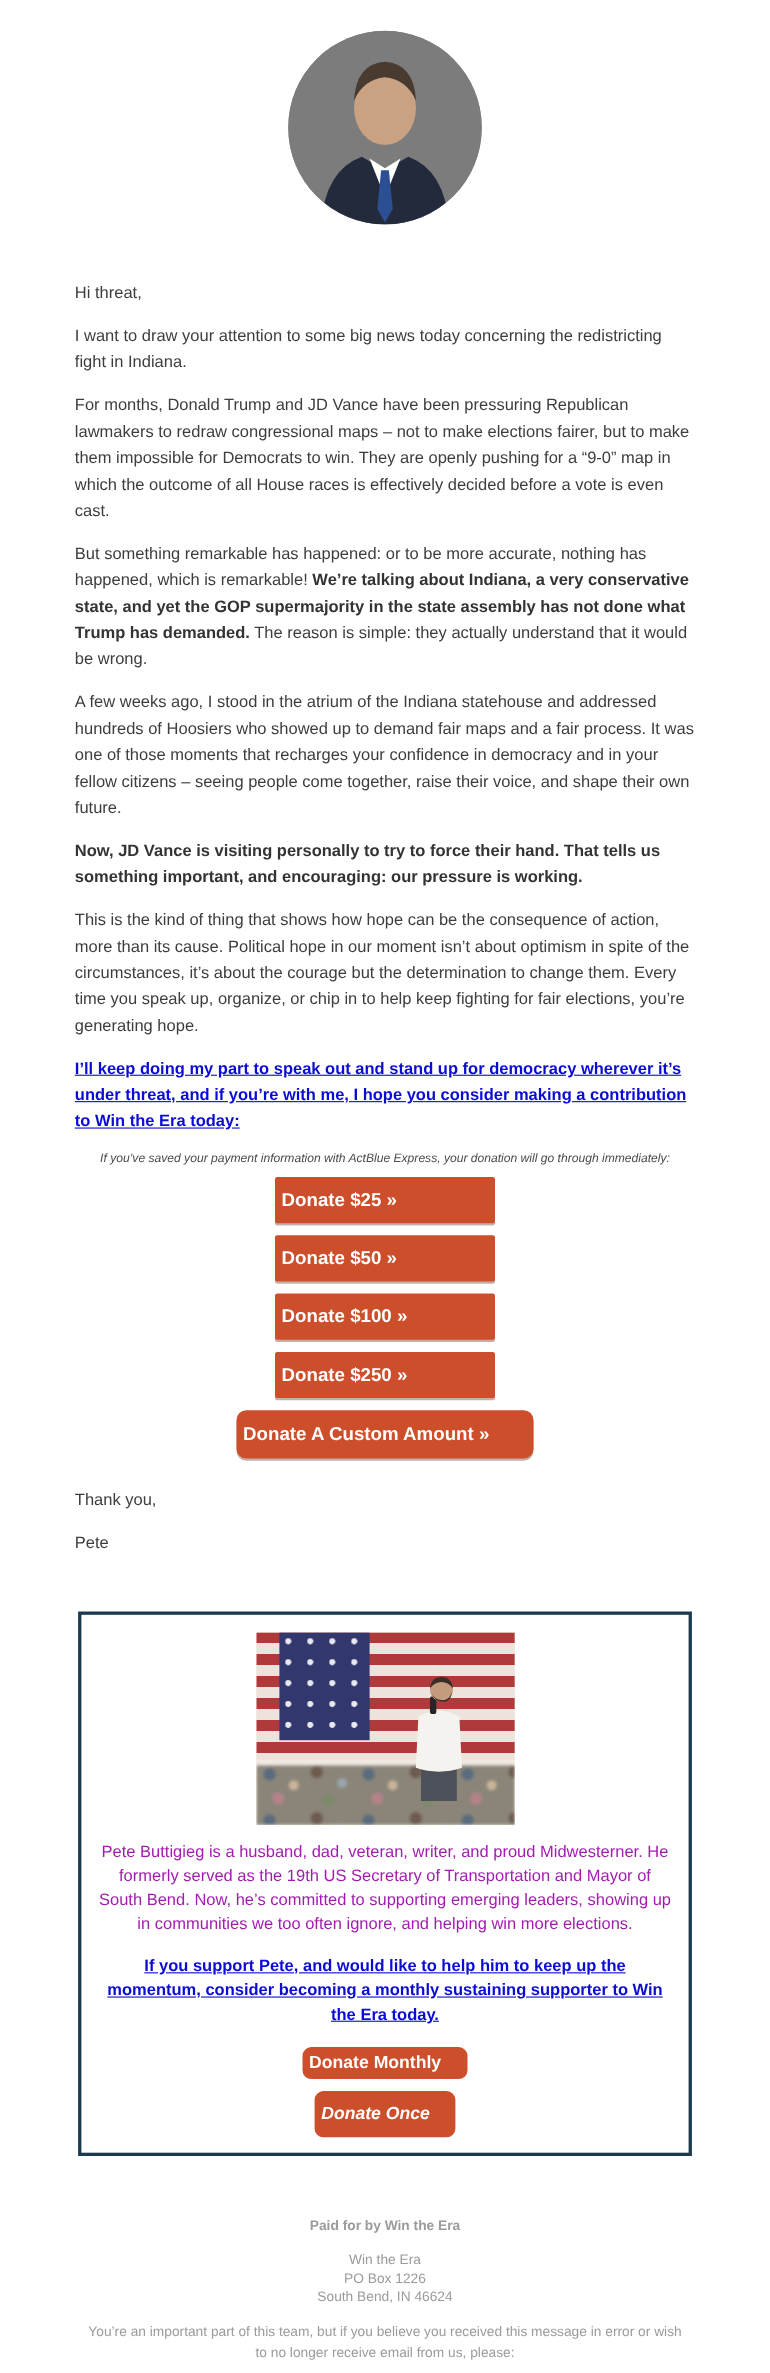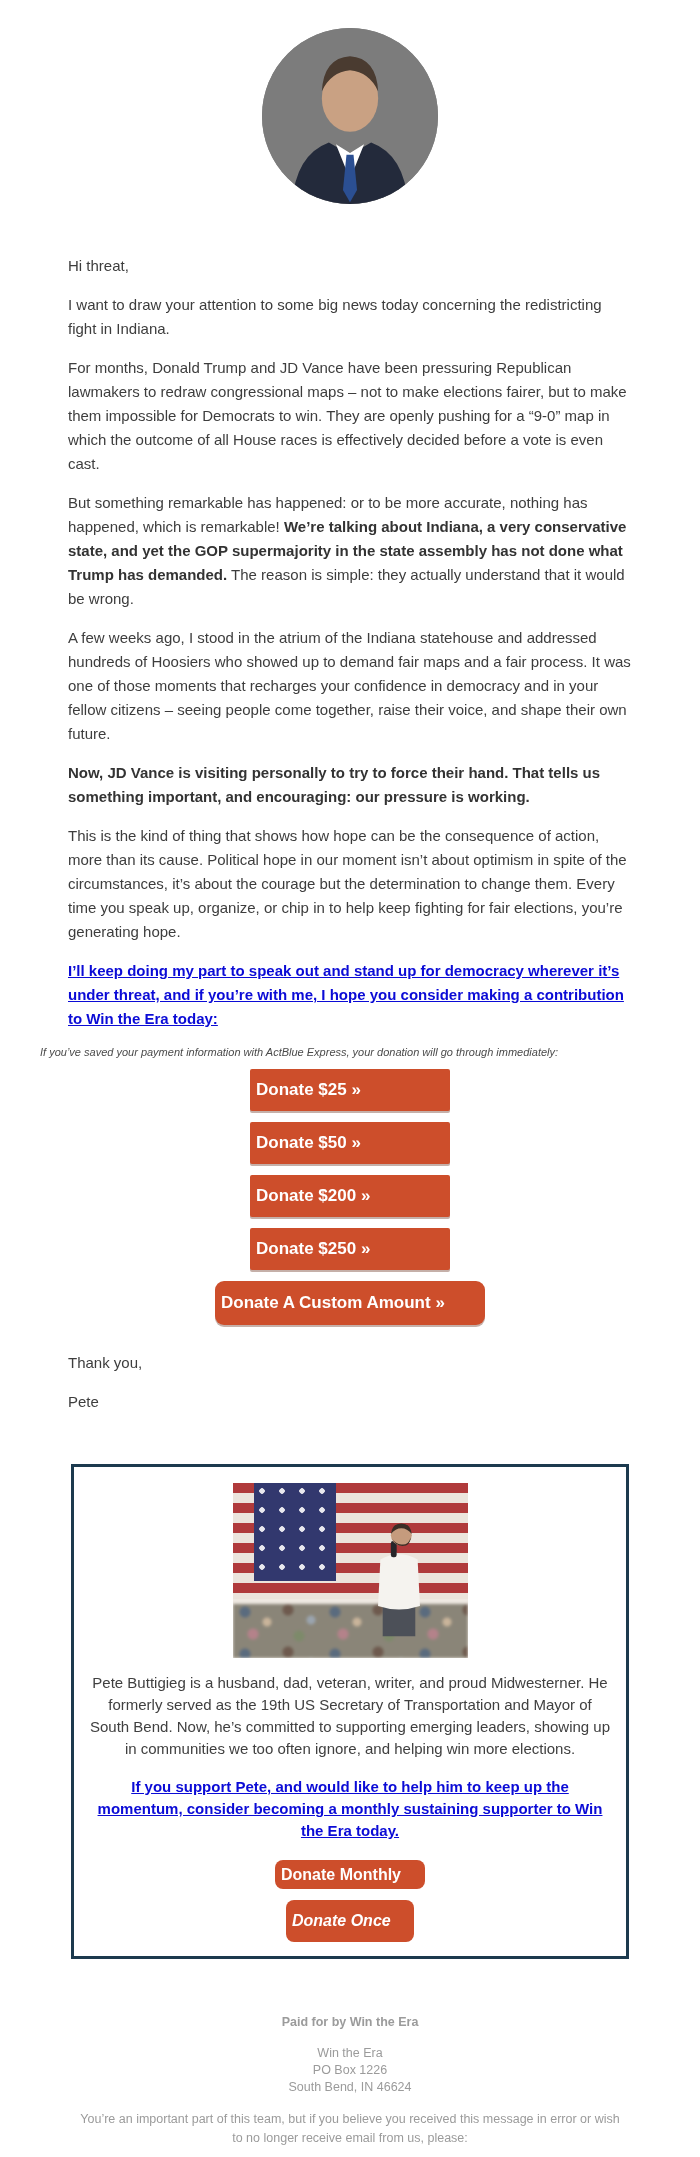--- a/index.html
+++ b/index.html
@@ -22,21 +22,21 @@
   
   .content { width:566px; margin-left:68px; font-size:15px; line-height:24px; }
   .content p { margin:0 0 15px; }
   .content b { color:#333333; }
   a.cta-link {
     color:#0b0bd6; font-weight:bold; text-decoration:underline; cursor:pointer;
   }
   p.cta-p { margin:4px 0 14px; }
 
   .actblue-note {
-    width:620px; margin:0 auto 10px; 
+    width:620px; margin:0 auto 10px; text-align:center;
     font-size:11px; font-style:italic; color:#4a4a4a; line-height:14px;
   }
 
   
   .donate-stack { text-align:center; margin-bottom:26px; }
   .btn {
     display:block; margin:0 auto 11px;
     background:#cd4e2b; color:#ffffff; font-weight:bold;
     font-family:"Liberation Sans", sans-serif;
     border:none; cursor:pointer; text-align:left;
@@ -77,21 +77,21 @@
       radial-gradient(circle at 55px 6px, #6e5a4e 5px, transparent 6px),
       radial-gradient(circle at 78px 16px, #9aa4ae 4px, transparent 5px),
       radial-gradient(circle at 20px 30px, #b4828a 5px, transparent 6px),
       radial-gradient(circle at 66px 32px, #7d8a6a 5px, transparent 6px);
     background-size:90px 42px;
     filter:blur(1.5px);
   }
   .pete-figure { position:absolute; right:14%; bottom:6%; width:72px; height:128px; }
 
   .bio-text {
-    font-size:15px; line-height:22px; color:#404040; margin:0 0 16px;
+    font-size:15px; line-height:22px; color:#a21caf; margin:0 0 16px;
   }
   .bio-cta { display:block; font-size:15px; line-height:22px; margin:0 0 18px; }
   .btn-monthly { width:150px; height:29px; font-size:16px; border-radius:8px; box-shadow:none; }
   .btn-once   { width:128px; height:42px; font-size:16px; border-radius:8px; margin-bottom:4px;  box-shadow:none;font-style:italic; }
 
   
   .footer { margin-top:55px; text-align:center; color:#9b9b9b; font-size:12.5px; line-height:17px; }
   .footer .paid-for { font-weight:bold; margin:0 0 14px; }
   .footer .addr { margin:0 0 14px; }
   .footer .disclaimer { width:552px; margin:0 auto 14px; line-height:19px; }
@@ -130,21 +130,21 @@
     <p>This is the kind of thing that shows how hope can be the consequence of action, more than its cause. Political hope in our moment isn’t about optimism in spite of the circumstances, it’s about the courage but the determination to change them. Every time you speak up, organize, or chip in to help keep fighting for fair elections, you’re generating hope.</p>
 
     <p class="cta-p"><a class="cta-link">I’ll keep doing my part to speak out and stand up for democracy wherever it’s under threat, and if you’re with me, I hope you consider making a contribution to Win the Era today: </a></p>
   </div>
 
   <div class="actblue-note">If you’ve saved your payment information with ActBlue Express, your donation will go through immediately:</div>
 
   <div class="donate-stack">
     <button class="btn btn-amount">Donate $25 »</button>
     <button class="btn btn-amount">Donate $50 »</button>
-    <button class="btn btn-amount">Donate $200 »</button>
+    <button class="btn btn-amount">Donate $100 »</button>
     <button class="btn btn-amount">Donate $250 »</button>
     <button class="btn btn-custom">Donate A Custom Amount »</button>
   </div>
 
   <div class="content signoff">
     <p>Thank you,</p>
     <p>Pete</p>
   </div>
 
   <div class="bio-card">

